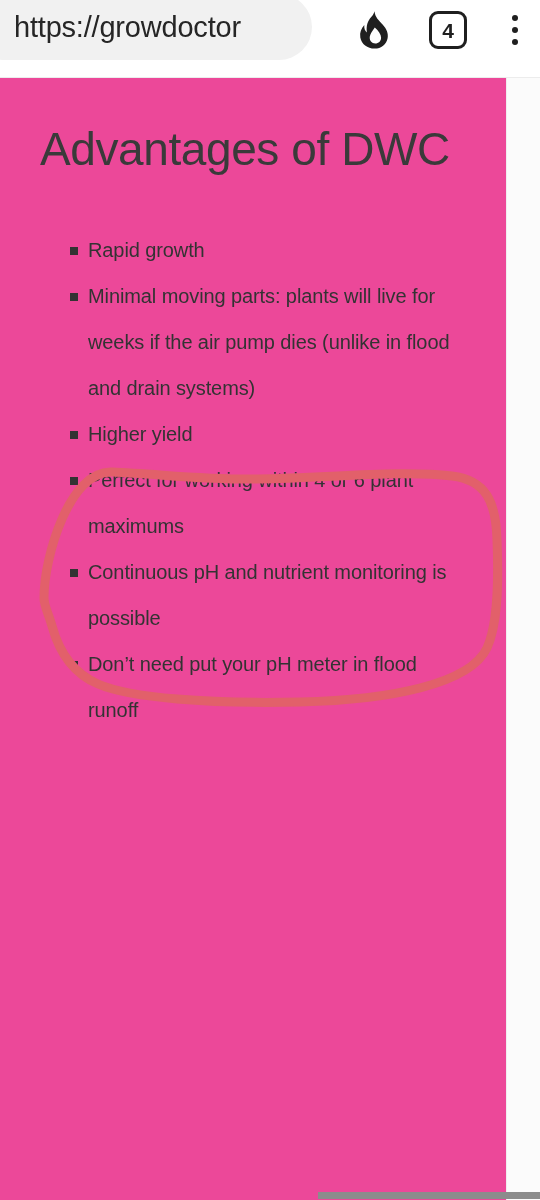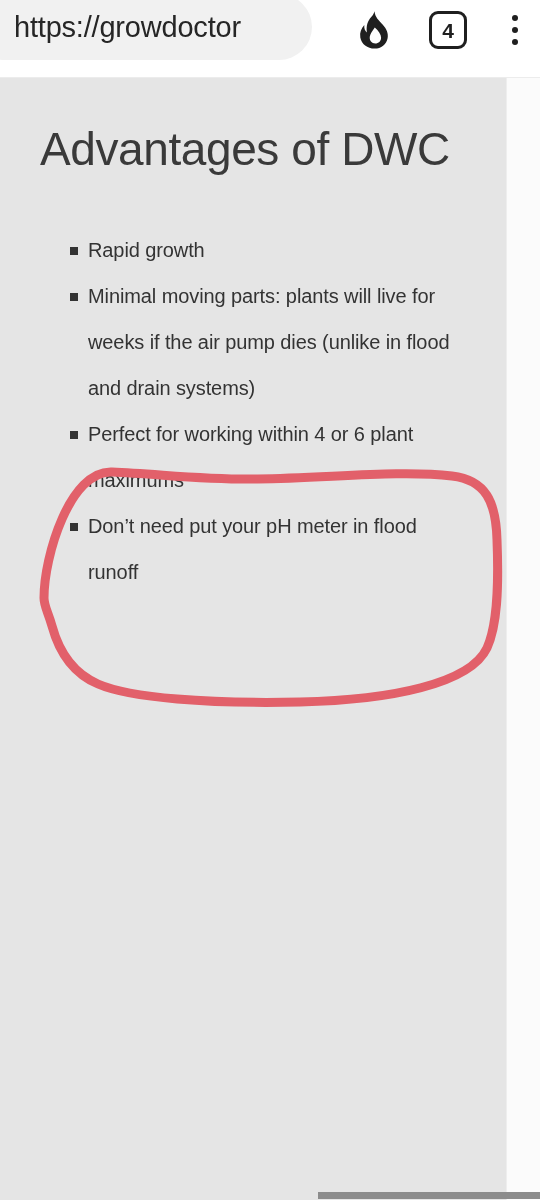--- a/index.html
+++ b/index.html
@@ -85,21 +85,21 @@
   #menu-btn .stack {
     display:flex; flex-direction:column;
     align-items:center; gap:6px;
   }
 
   
   #page {
     position:absolute;
     left:0; top:78px;
     width:540px; height:1122px;
-    background:#e5e5e5;
+    background:#ec4899;
     overflow:hidden;
   }
 
   
   #page-edge {
     position:absolute;
     left:506px; top:0;
     width:34px; height:1122px;
     background:#fbfbfb;
     border-left:1px solid #eeeeee;
@@ -219,21 +219,23 @@
 
     <div id="page-edge"></div>
 
     <div id="article">
 
       <h1 id="page-title">Advantages of DWC</h1>
 
       <ul id="adv-list">
         <li>Rapid growth</li>
         <li>Minimal moving parts: plants will live for weeks if the air pump dies (unlike in flood and drain systems)</li>
+        <li>Higher yield</li>
         <li>Perfect for working within 4 or 6 plant maximums</li>
+        <li>Continuous pH and nutrient monitoring is possible</li>
         <li>Don’t need put your pH meter in flood runoff</li>
       </ul>
     </div>
 
     <svg id="annotation" viewBox="0 0 540 1122">
       <path id="annotation-path" d="M 44 520
                C 44 478, 70 392, 112 394
                C 160 396, 205 402, 258 401
                C 330 400, 400 392, 452 398
                C 486 402, 496 424, 497 462

